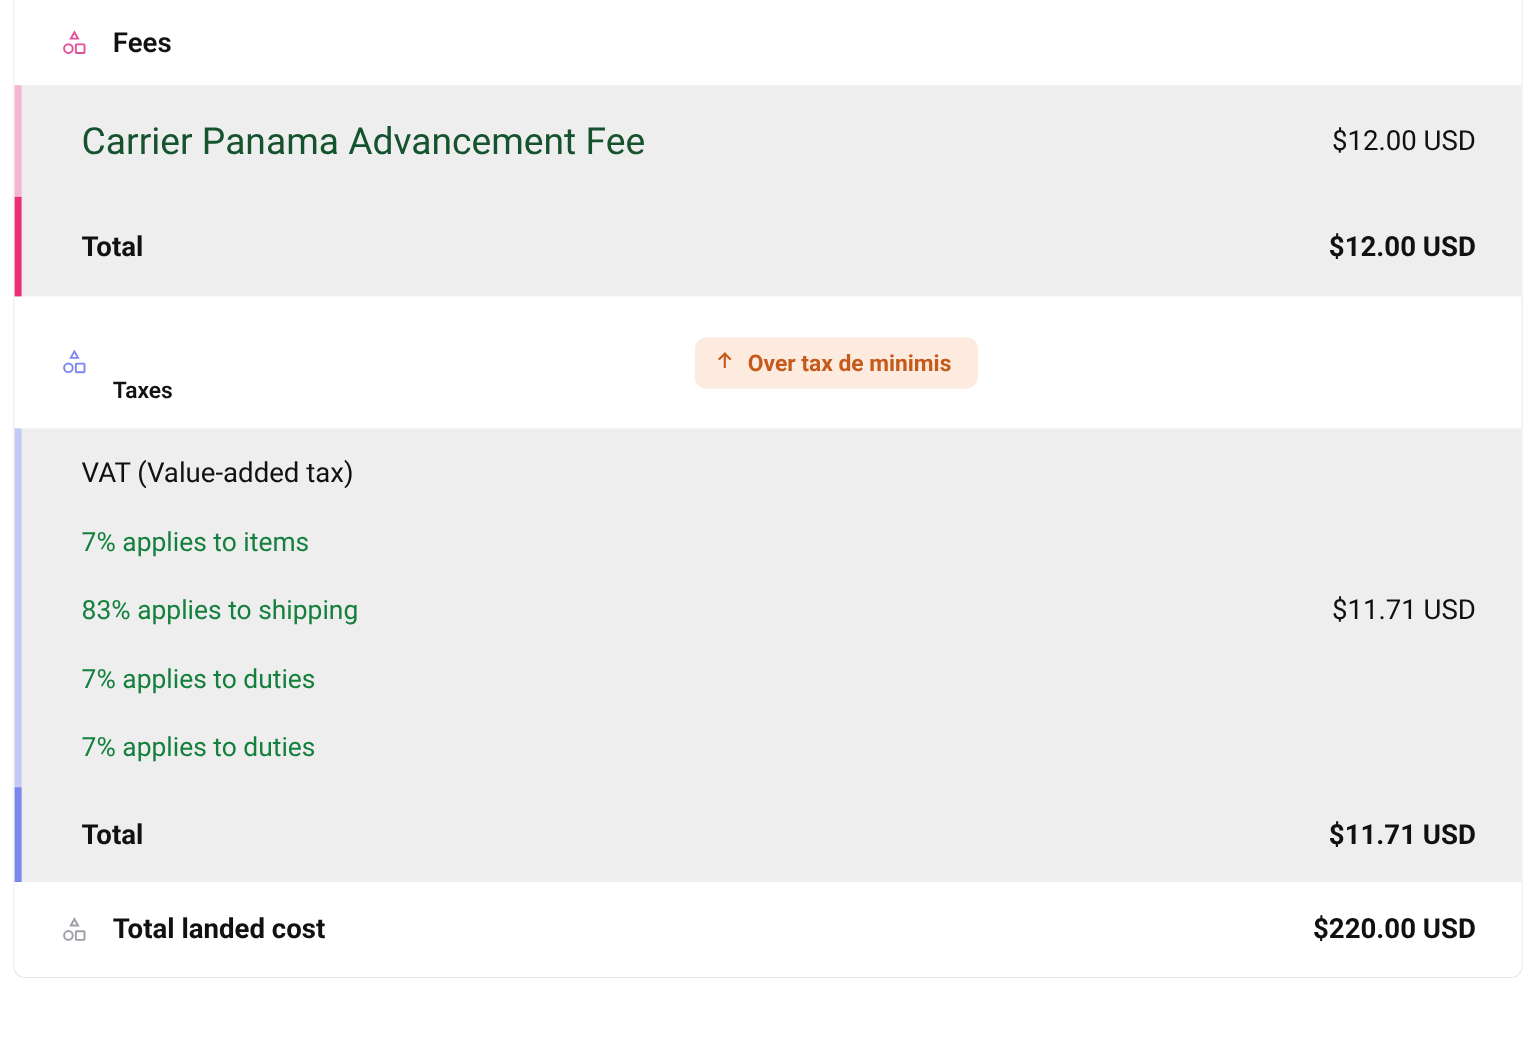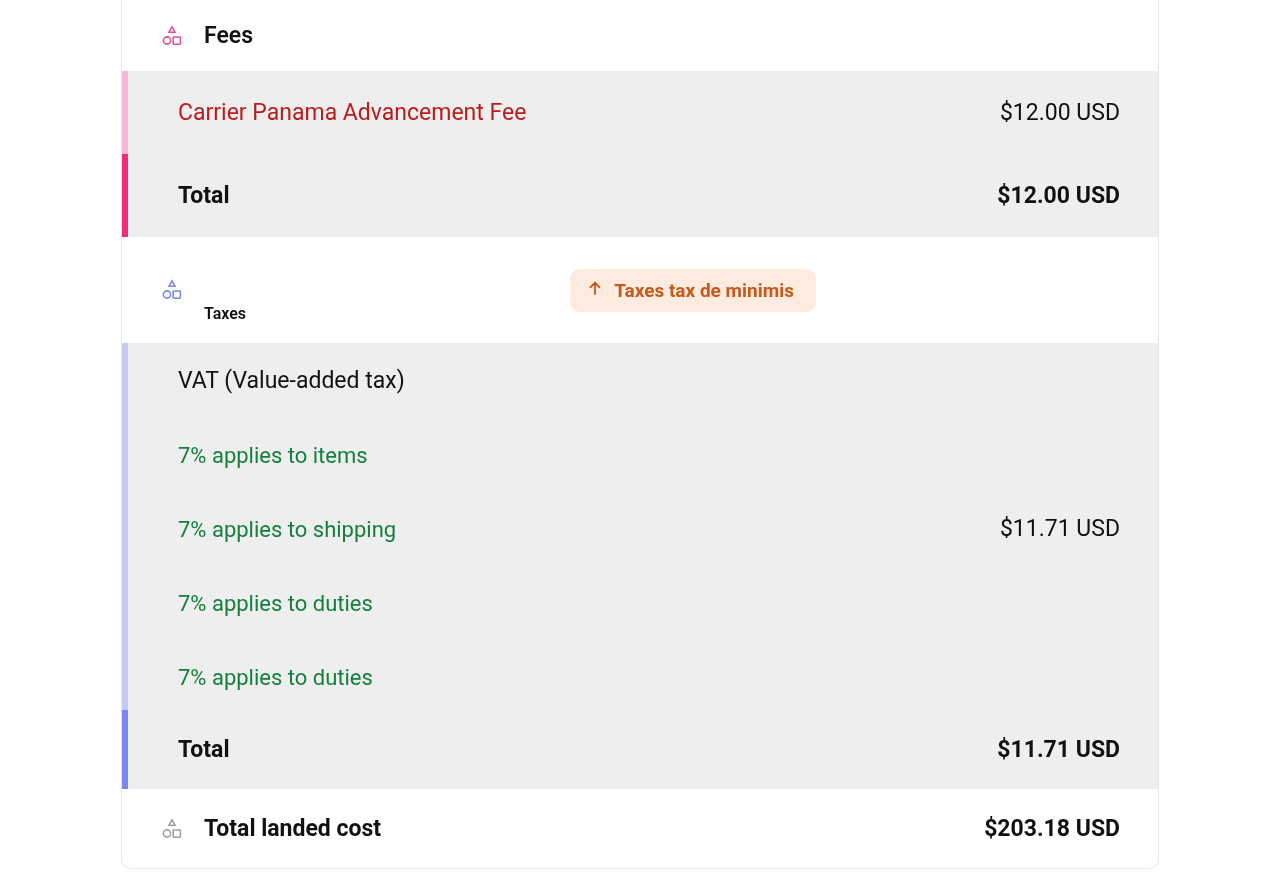--- a/index.html
+++ b/index.html
@@ -4,21 +4,21 @@
   <style>
     * { box-sizing: border-box; margin: 0; padding: 0; }
     body {
       font-family: -apple-system, BlinkMacSystemFont, "Segoe UI", Roboto, Helvetica, Arial, sans-serif;
       background: #fff;
       color: #111;
       padding: 0 10px;
     }
     .card {
       margin: 0 auto;
-      width: 1038px;
+      width: 1258px;
       border: 1px solid #e6e6e8;
       border-top: none;
       border-radius: 0 0 10px 10px;
       overflow: hidden;
       background: #fff;
     }
     .section-header {
       display: flex;
       align-items: center;
       gap: 20px;
@@ -44,38 +44,38 @@
     }
     .badge svg { width: 18px; height: 18px; }
     
     .fees-body { background: #eeeeee; position: relative; }
     .fees-item-row, .fees-total-row {
       display: flex; justify-content: space-between; align-items: center;
       padding: 28px 38px 28px 50px;
     }
     .fees-item-row { border-left: 6px solid #f7b6d2; }
     .fees-total-row { border-left: 6px solid #ec2e7a; }
-    .fees-item-row .left { font-size: 23px; color: #b91c1c; }
+    .fees-item-row .left { font-size: 31px; color: #14532d; }
     .fees-item-row .right { font-size: 23px; color: #111; }
     .fees-total-row .left { font-size: 23px; font-weight: 700; }
     .fees-total-row .right { font-size: 23px; font-weight: 700; }
     
     .taxes-header { display: flex; align-items: center; padding: 20px 38px; gap: 20px; }
-    .taxes-header .title { font-size: 16px; font-weight: 600; margin-top: 47px; }
+    .taxes-header .title { font-size: 19px; font-weight: 600; margin-top: 47px; }
     .taxes-header .spacer { flex: 1; }
     .taxes-header .badge-wrap { flex: 1; display:flex; justify-content:center; }
     .taxes-header .rfill { flex: 1; }
     
     .taxes-body { background: #eeeeee; }
     .taxes-detail {
       display: flex; justify-content: space-between; align-items: center;
       padding: 24px 38px 20px 50px;
       border-left: 6px solid #c3caf5;
     }
-    .taxes-detail .lines { display: flex; flex-direction: column; gap: 49px; }
+    .taxes-detail .lines { display: flex; flex-direction: column; gap: 32px; }
     .taxes-detail .vat-title { font-size: 23px; color: #111; }
     .taxes-detail .line { font-size: 22px; color: #15803d; }
     .taxes-detail .amount { font-size: 23px; color: #111; }
     .taxes-total-row {
       display: flex; justify-content: space-between; align-items: center;
       padding: 26px 38px 26px 50px;
       border-left: 6px solid #7b87ef;
     }
     .taxes-total-row .left { font-size: 23px; font-weight: 700; }
     .taxes-total-row .right { font-size: 23px; font-weight: 700; }
@@ -127,32 +127,32 @@
     <div class="title">Taxes</div>
     <div class="spacer"></div>
     <div class="badge-wrap">
       <div class="badge">
         <span>
           <svg viewBox="0 0 24 24" fill="none" stroke="#c65a1a" stroke-width="2.4" stroke-linecap="round" stroke-linejoin="round">
             <path d="M12 20 V5"></path>
             <path d="M6 11 L12 5 L18 11"></path>
           </svg>
         </span>
-        <span>Taxes tax de minimis</span>
+        <span>Over tax de minimis</span>
       </div>
     </div>
     <div class="rfill"></div>
   </div>
 
   <div class="taxes-body">
     <div class="taxes-detail">
       <div class="lines">
         <div class="vat-title">VAT (Value-added tax)</div>
         <div class="line">7% applies to items</div>
-        <div class="line">7% applies to shipping</div>
+        <div class="line">83% applies to shipping</div>
         <div class="line">7% applies to duties</div>
         <div class="line">7% applies to duties</div>
       </div>
       <div class="amount">$11.71 USD</div>
     </div>
     <div class="taxes-total-row">
       <div class="left">Total</div>
       <div class="right">$11.71 USD</div>
     </div>
   </div>
@@ -161,16 +161,16 @@
     <div class="left">
       <span class="shapes-icon">
         <svg viewBox="0 0 24 24" fill="none" stroke="#9ca0a6" stroke-width="1.6">
           <path d="M12 2.8 L15 8.2 H9 Z"></path>
           <circle cx="7" cy="16.5" r="3.6"></circle>
           <rect x="13.2" y="13" width="7.2" height="7.2" rx="0.6"></rect>
         </svg>
       </span>
       <div class="title">Total landed cost</div>
     </div>
-    <div class="amount">$203.18 USD</div>
+    <div class="amount">$220.00 USD</div>
   </div>
 
 </div>
 
 </body></html>

